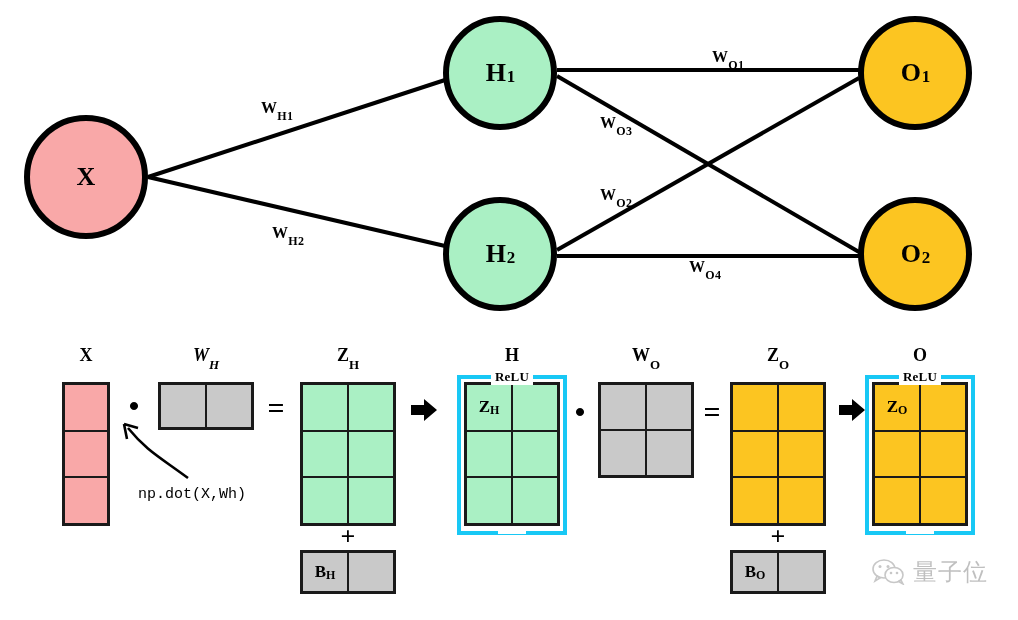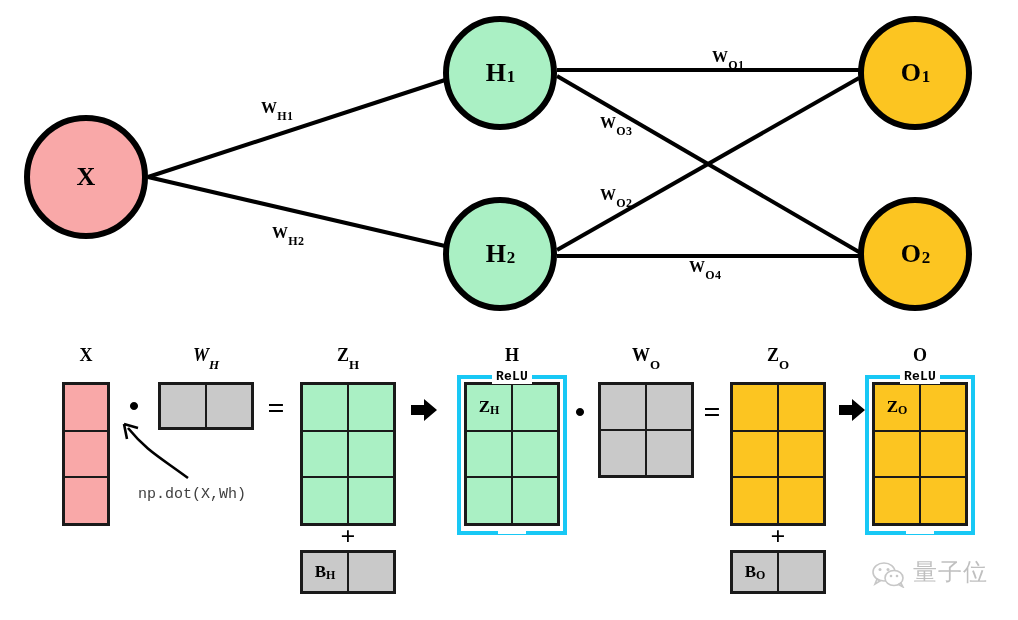--- a/index.html
+++ b/index.html
@@ -128,21 +128,21 @@
     position: absolute;
     box-sizing: border-box;
   }
   .relu-label {
     position: absolute;
     top: -10px;
     left: 50%;
     transform: translateX(-50%);
     background: #ffffff;
     padding: 0 4px;
-    font-family: Liberation Mono, monospace;
+    font-family: Liberation Serif, serif;
     font-weight: bold;
     font-size: 13px;
     color: #000000;
     letter-spacing: 0.2px;
     z-index: 3;
   }
   .relu-gap-bottom {
     position: absolute;
     bottom: -3px;
     left: 50%;
@@ -151,29 +151,29 @@
     width: 28px;
     background: #ffffff;
     z-index: 3;
   }
 
   
   .code-label {
     position: absolute;
     font-family: "Liberation Mono", "DejaVu Sans Mono", monospace;
     font-size: 15px;
-    color: #404040;
+    color: #000000;
     white-space: nowrap;
   }
 
   
   .watermark {
     position: absolute;
     display: flex;
-    align-items: flex-end;
+    align-items: center;
     gap: 7px;
     opacity: 0.55;
   }
   .watermark-text {
     font-family: "DejaVu Sans", sans-serif;
     font-size: 24px;
     color: #8c8c8c;
     letter-spacing: 1px;
   }
 </style>

